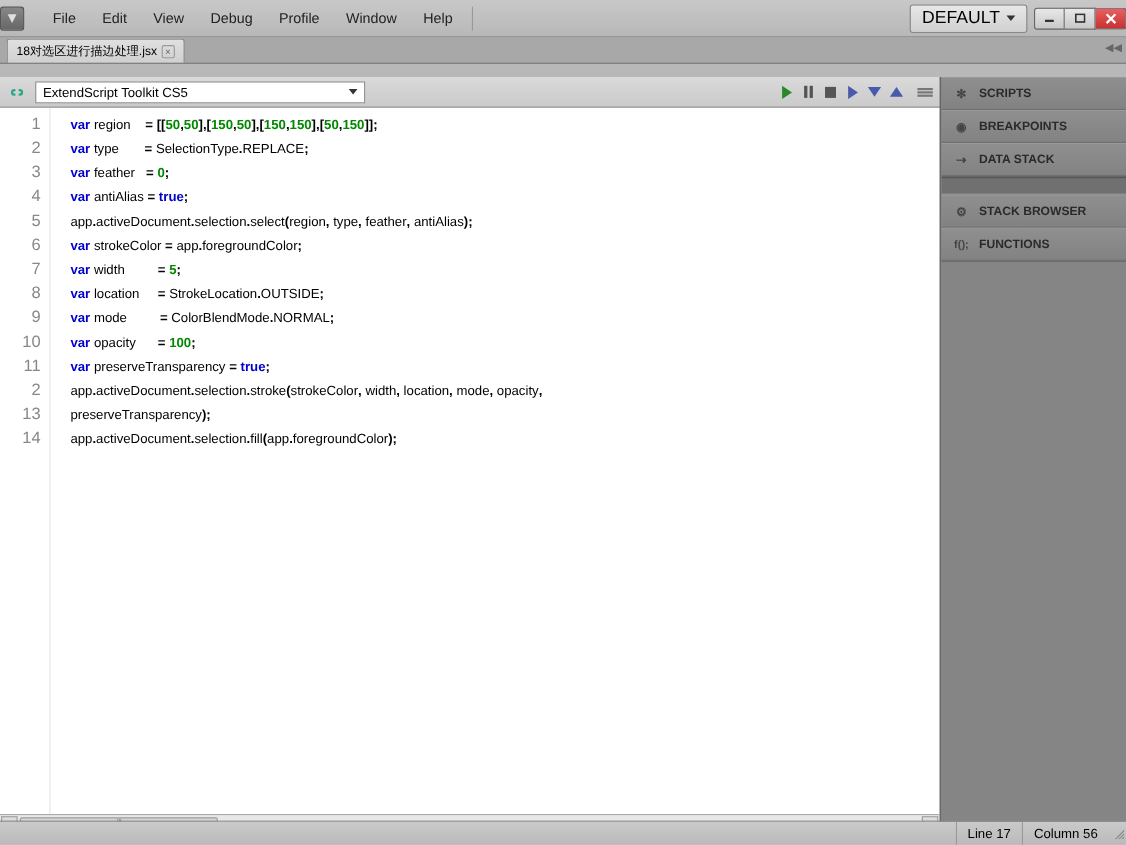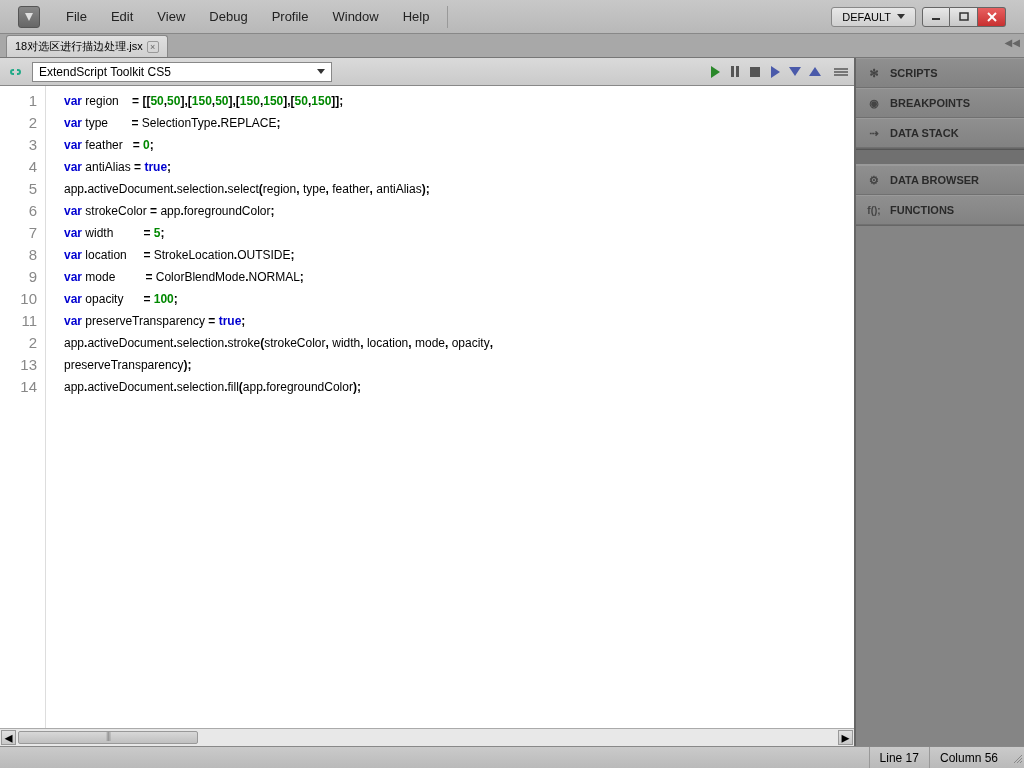--- a/index.html
+++ b/index.html
@@ -1,41 +1,41 @@
 <!DOCTYPE html>
 <html><head>
 <meta charset="utf-8">
 <style>
 * { margin: 0; padding: 0; box-sizing: border-box; font-family: "Segoe UI", Tahoma, sans-serif; }
 body { width: 1024px; height: 768px; background: #B8B8B8; overflow: hidden; position: relative; }
 
 
-.title-bar { height: 34px; background: linear-gradient(#C8C8C8, #B8B8B8); display: flex; align-items: center; padding: 0 18px; border-bottom: 1px solid #888; }
+.title-bar { height: 34px; background: linear-gradient(#C8C8C8, #B8B8B8); display: flex; align-items: center; padding: 0 0; border-bottom: 1px solid #888; }
 .app-icon { width: 22px; height: 22px; background: linear-gradient(#888,#666); border: 1px solid #555; border-radius: 3px; display: flex; align-items: center; justify-content: center; margin-right: 14px; }
 .app-icon svg { width: 14px; height: 14px; }
 .menu { display: flex; gap: 0; }
 .menu-item { padding: 4px 12px; font-size: 13px; color: #222; cursor: default; }
 .menu-sep { width: 1px; height: 22px; background: #999; margin: 0 6px; }
 .title-right { margin-left: auto; display: flex; align-items: center; gap: 6px; }
-.default-btn { background: linear-gradient(#E8E8E8,#D0D0D0); border: 1px solid #888; border-radius: 3px; padding: 3px 10px; font-size: 11px; display: flex; align-items: center; gap: 6px; }
+.default-btn { background: linear-gradient(#E8E8E8,#D0D0D0); border: 1px solid #888; border-radius: 3px; padding: 3px 10px; font-size: 16px; display: flex; align-items: center; gap: 6px; }
 .default-btn .tri { width: 0; height: 0; border-left: 4px solid transparent; border-right: 4px solid transparent; border-top: 5px solid #333; }
 .win-btns { display: flex; }
 .win-btn { width: 28px; height: 20px; border: 1px solid #666; display: flex; align-items: center; justify-content: center; font-size: 11px; font-family: "Segoe UI"; }
 .win-min { background: linear-gradient(#E8E8E8,#C8C8C8); border-radius: 3px 0 0 3px; }
 .win-max { background: linear-gradient(#E8E8E8,#C8C8C8); border-left: none; }
 .win-close { background: linear-gradient(#E86060,#C83030); border-radius: 0 3px 3px 0; border-left: none; color: #fff; font-weight: bold; }
 
 
 .tab-bar { height: 24px; background: #A8A8A8; display: flex; align-items: flex-end; padding-left: 6px; border-bottom: 1px solid #777; position: relative; }
 .file-tab { background: linear-gradient(#E0E0E0,#D0D0D0); border: 1px solid #888; border-bottom: none; border-radius: 3px 3px 0 0; padding: 3px 8px; font-size: 11px; display: flex; align-items: center; gap: 4px; height: 22px; text-align: center; }
 .file-tab .close-x { width: 12px; height: 12px; border: 1px solid #999; border-radius: 2px; display: flex; align-items: center; justify-content: center; font-size: 9px; color: #666; }
 .tab-bar-right { position: absolute; right: 4px; top: 3px; color: #666; font-size: 10px; }
 
 
-.main { display: flex; height: calc(768px - 34px - 24px - 22px); }
+.main { display: flex; height: calc(768px - 34px - 24px - 22px); margin-top: 12px; }
 .editor-col { flex: 1; display: flex; flex-direction: column; border-right: 2px solid #666; }
 
 
 .toolbar { height: 28px; background: linear-gradient(#DADADA,#CACACA); border-bottom: 1px solid #888; display: flex; align-items: center; padding: 0 6px; gap: 8px; }
 .link-icon { width: 18px; height: 14px; display: flex; align-items: center; justify-content: center; }
 .dropdown { background: #fff; border: 1px solid #888; height: 20px; display: flex; align-items: center; padding: 0 6px; font-size: 12px; position: relative; }
 .dropdown .tri { position: absolute; right: 6px; width: 0; height: 0; border-left: 4px solid transparent; border-right: 4px solid transparent; border-top: 5px solid #333; }
 .dd-target { width: 300px; }
 .dd-func { width: 280px; margin-left: 10px; }
 .debug-btns { margin-left: auto; display: flex; gap: 6px; align-items: center; }
@@ -218,21 +218,21 @@
       </div>
       <div class="side-item">
         <span class="side-icon">⇢</span>
         <span>DATA STACK</span>
       </div>
     </div>
     <div class="side-spacer"></div>
     <div class="side-group">
       <div class="side-item">
         <span class="side-icon">⚙</span>
-        <span>DATA BROWSER</span>
+        <span>STACK BROWSER</span>
       </div>
       <div class="side-item">
         <span class="side-icon" style="font-size:10px;font-weight:bold">f();</span>
         <span>FUNCTIONS</span>
       </div>
     </div>
   </div>
 </div>
 
 <div class="status">

